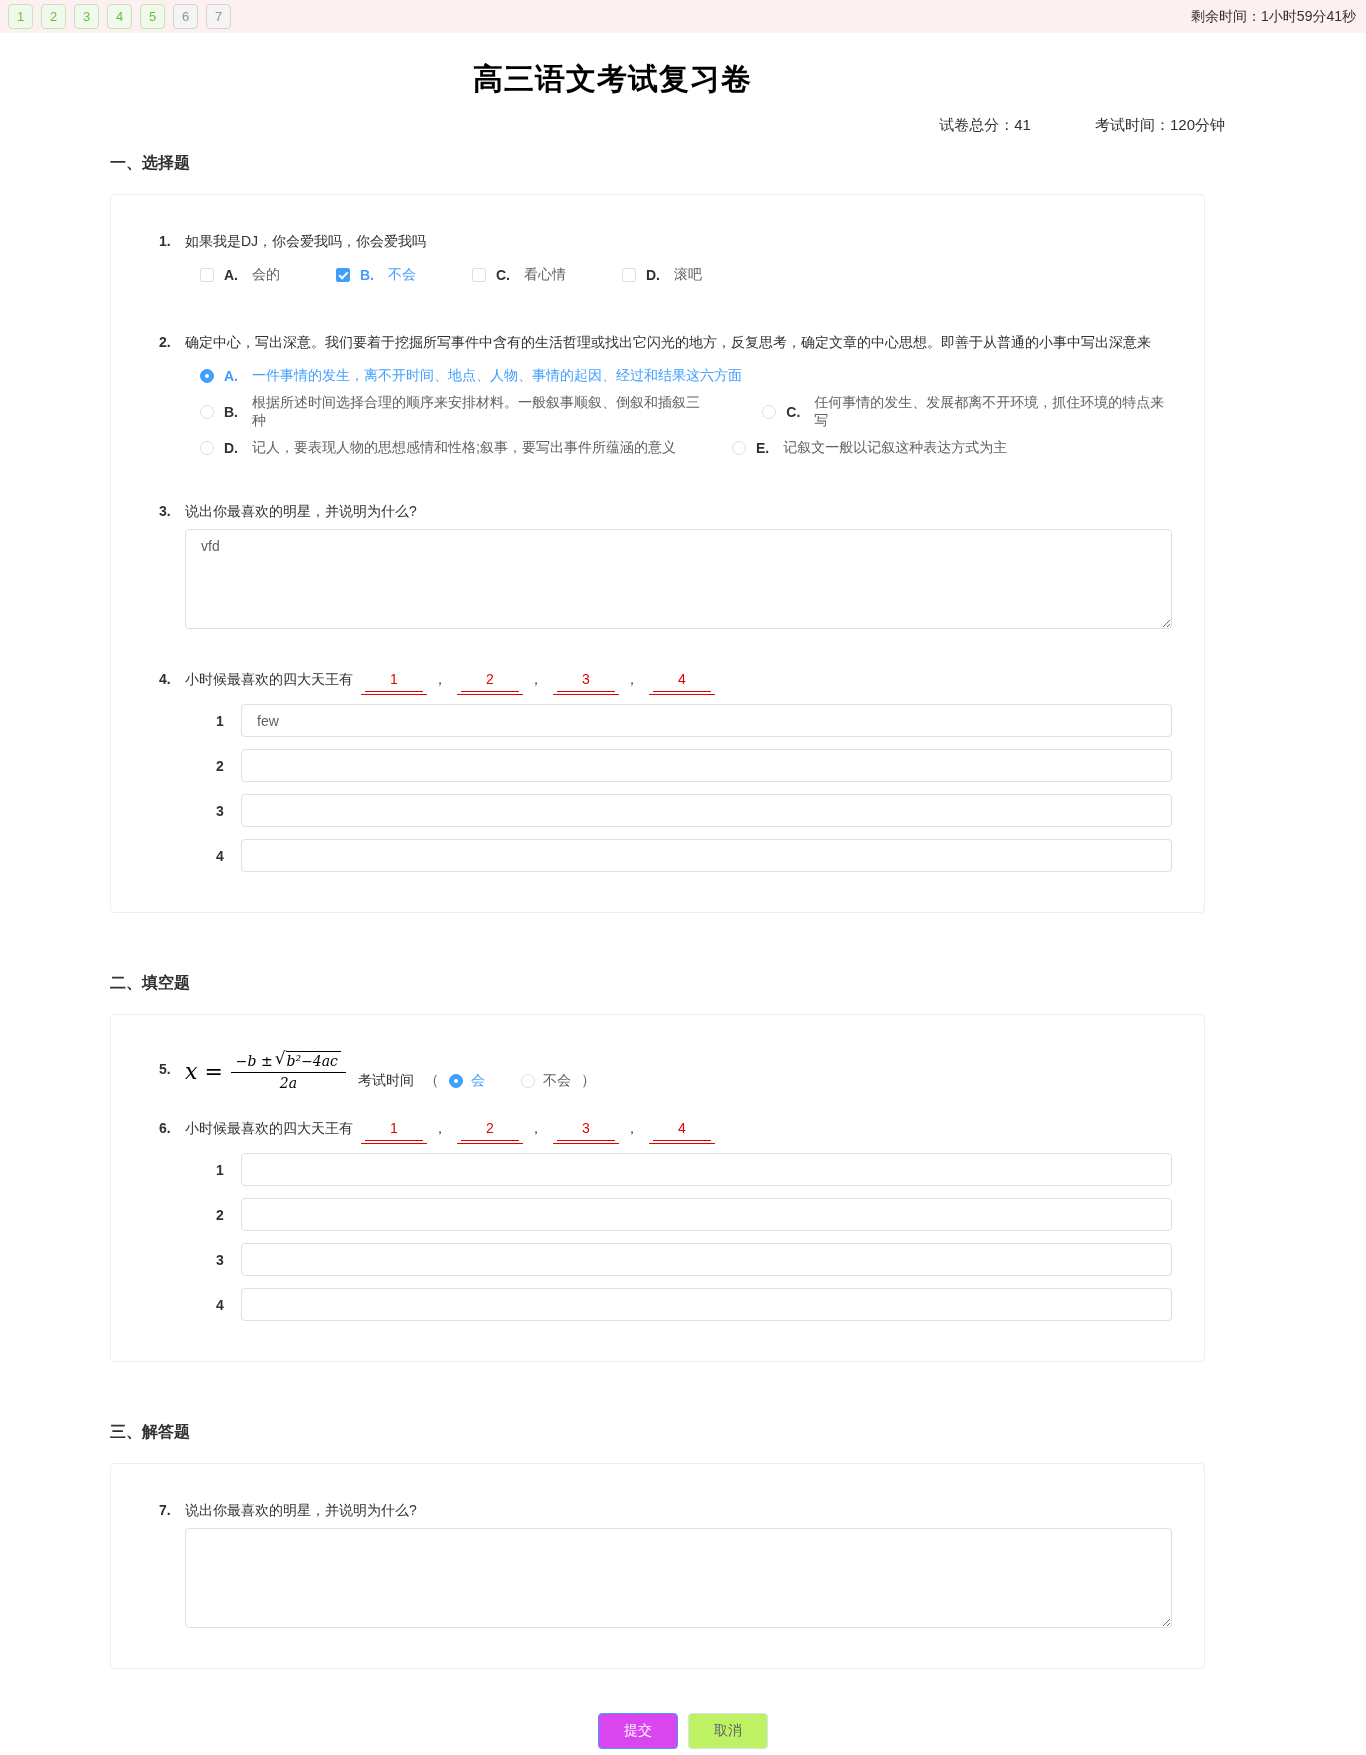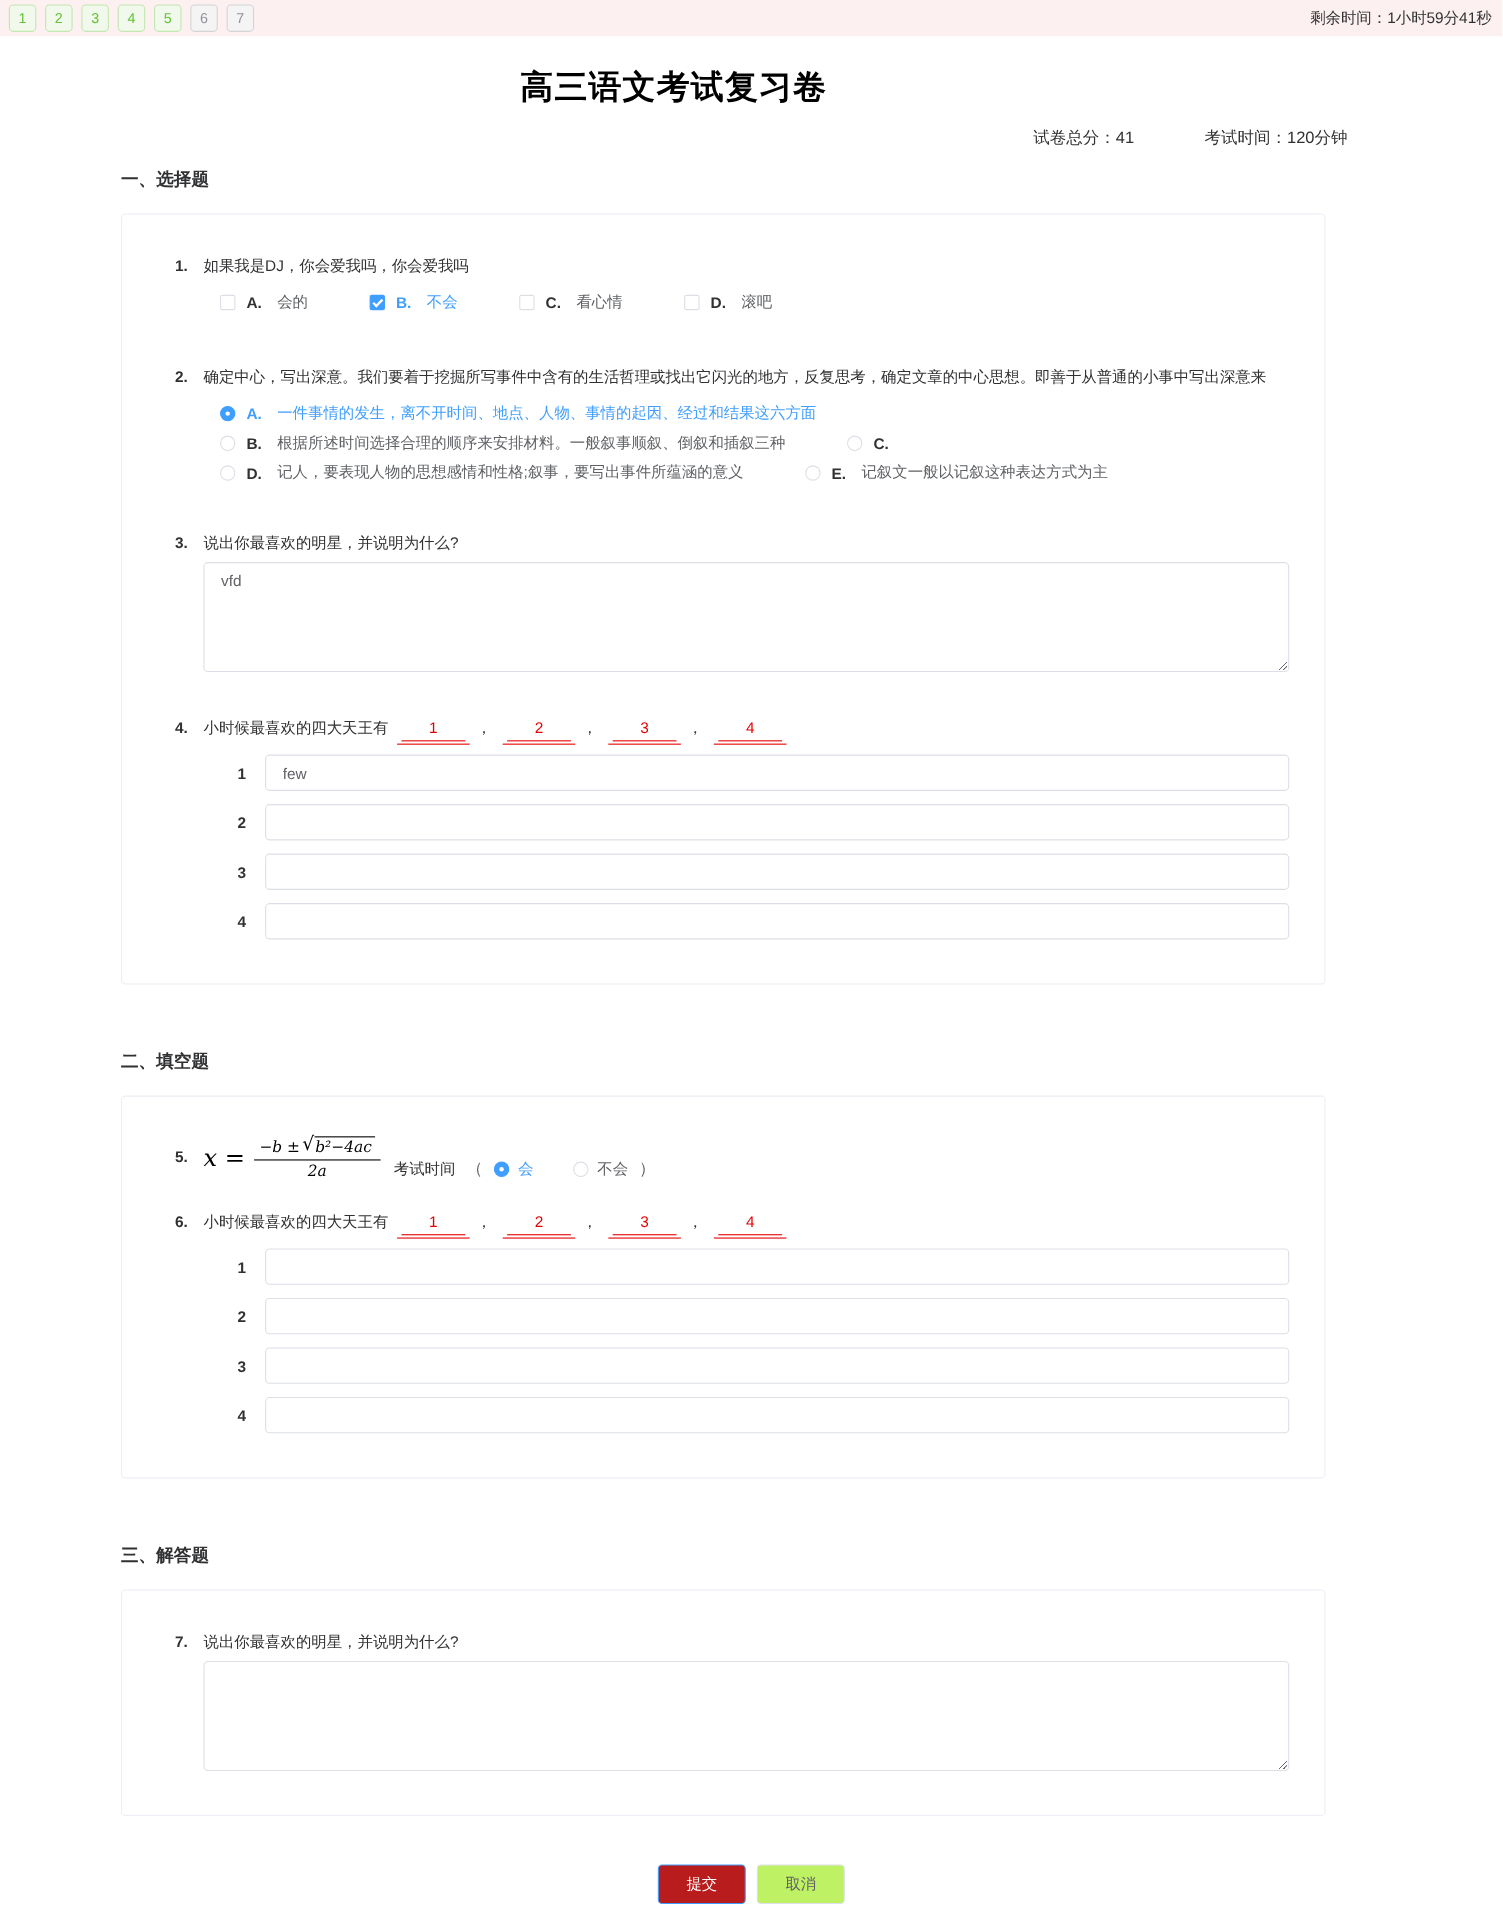--- a/index.html
+++ b/index.html
@@ -109,21 +109,21 @@
   .sqrt-sign { font-style:normal; font-size:17px; line-height:15px; }
   .radicand { border-top:1px solid #000; padding:1px 3px 0 1px; }
   .q5-tail { display:flex; align-items:center; margin-left:12px; padding-bottom:2px; }
   .paren { color:#606266; margin:0 10px; font-size:15px; }
   .q5-tail .opt-item + .opt-item { margin-left:36px; }
   .q5-tail .opt-text { margin-left:8px; }
 
   
   .footer { margin-top:44px; display:flex; justify-content:center; gap:10px; padding-bottom:40px; }
   .btn { height:36px; padding:0 25px; border-radius:4px; font-size:14px; cursor:pointer; font-family:inherit; }
-  .btn-primary { background:#b91c1c; border:1px solid #409eff; color:#fff; }
+  .btn-primary { background:#d946ef; border:1px solid #409eff; color:#fff; }
   .btn-default { background:#bef264; border:1px solid #dcdfe6; color:#606266; }
 
   .mt-q2 { margin-top:48px; }
   .mt-q3 { margin-top:44px; }
   .mt-q4 { margin-top:40px; }
   .mt-q6 { margin-top:26px; }
 </style>
 </head>
 <body>
 
@@ -191,20 +191,21 @@
     </div>
     <div class="opt-row">
       <label class="opt-item opt-gap">
         <span class="radio"></span>
         <span class="opt-label">B.</span>
         <span class="opt-text">根据所述时间选择合理的顺序来安排材料。一般叙事顺叙、倒叙和插叙三种</span>
       </label>
       <label class="opt-item">
         <span class="radio"></span>
         <span class="opt-label">C.</span>
+        <span class="opt-text">任何事情的发生、发展都离不开环境，抓住环境的特点来写</span>
       </label>
     </div>
     <div class="opt-row">
       <label class="opt-item opt-gap">
         <span class="radio"></span>
         <span class="opt-label">D.</span>
         <span class="opt-text">记人，要表现人物的思想感情和性格;叙事，要写出事件所蕴涵的意义</span>
       </label>
       <label class="opt-item">
         <span class="radio"></span>

